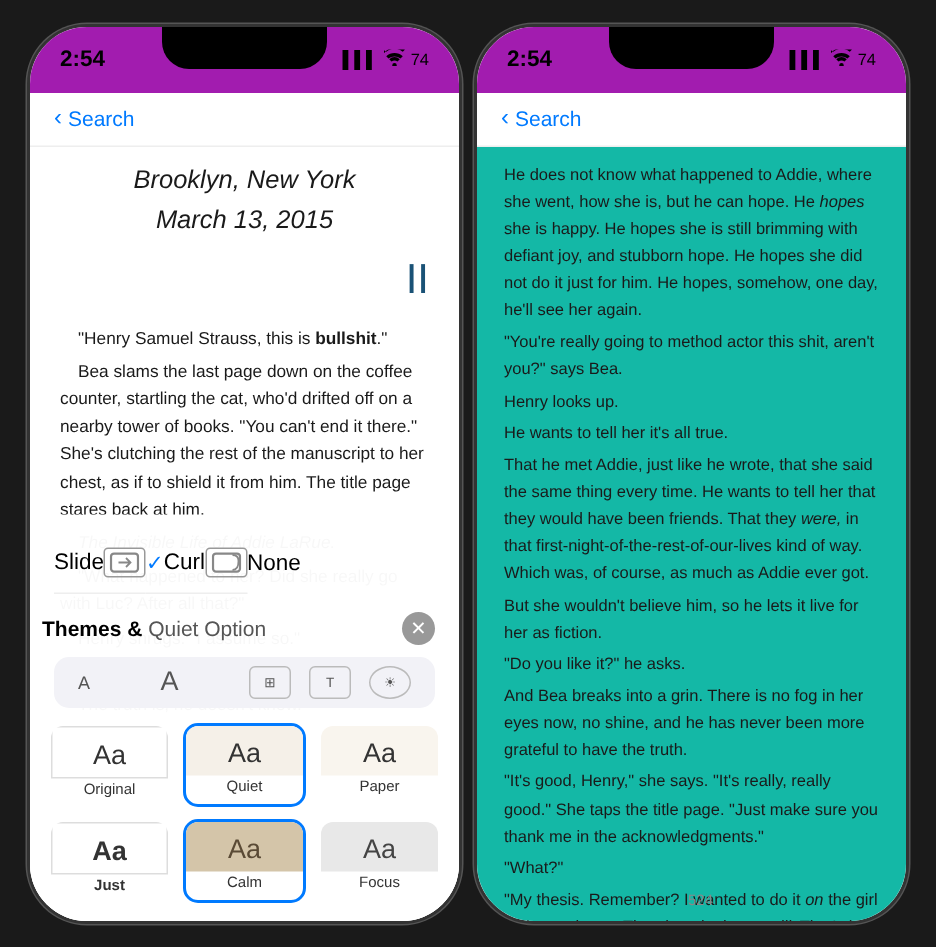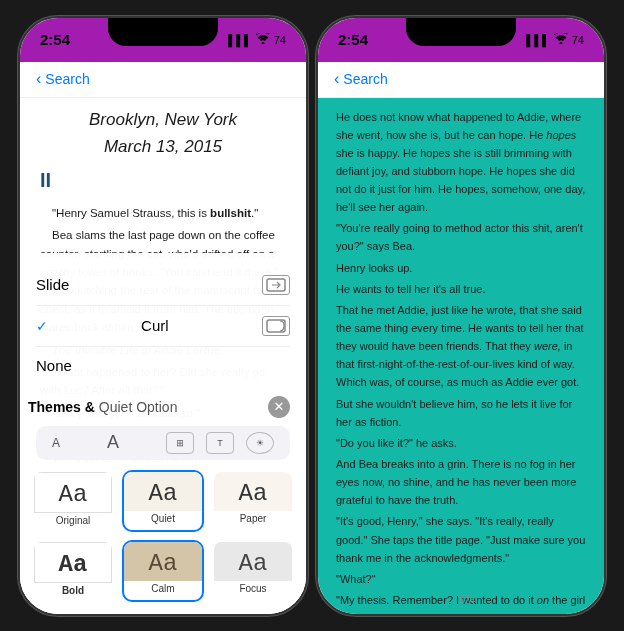--- a/index.html
+++ b/index.html
@@ -93,23 +93,23 @@
       background: #fff;
       height: calc(100% - 44px - 36px);
     }
     .book-content .location {
       text-align: center;
       font-style: italic;
       margin-bottom: 4px;
       font-size: 17px;
     }
     .book-content .chapter {
-      text-align: left;
-      font-size: 20px;
-      font-weight: 700;
+      text-align: right;
+      font-size: 28px;
+      font-weight: 400;
       color: #1a5276;
       margin-bottom: 8px;
     }
     .book-content p {
       margin-bottom: 4px;
       text-indent: 12px;
     }
     .book-content .bold { font-weight: bold; }
 
     
@@ -118,21 +118,21 @@
       bottom: 0;
       left: 0;
       right: 0;
       background: rgba(255,255,255,0.97);
       border-radius: 16px 16px 0 0;
       padding: 12px 0 0 0;
       z-index: 20;
     }
     .slide-options {
       display: flex;
-      flex-direction: column;
+      flex-direction: row;
       padding: 0 16px;
       margin-bottom: 4px;
     }
     .slide-option {
       display: flex;
       align-items: center;
       justify-content: space-between;
       padding: 10px 0;
       border-bottom: 1px solid #eee;
       font-size: 15px;
@@ -241,22 +241,22 @@
     .theme-card-bg.bold { background: #fff; border: 1px solid #ddd; }
     .theme-card-bg.calm { background: #d4c5a9; }
     .theme-card-bg.focus { background: #e8e8e8; }
     .theme-card-label {
       font-size: 10px;
       text-align: center;
       padding: 2px 0 4px 0;
       color: #333;
     }
     .theme-aa {
-      font-size: 24px;
-      font-family: Liberation Mono, monospace;
+      font-size: 18px;
+      font-family: Liberation Sans, sans-serif;
       color: #333;
     }
     .theme-aa.bold-style { font-weight: 700; }
     .theme-aa.calm-style { color: #5a4a35; }
     .theme-aa.focus-style { color: #444; }
 
     
     .right-book-content {
       padding: 10px 18px;
       font-size: 11px;
@@ -385,21 +385,21 @@
           <div class="theme-card-bg paper">
             <span class="theme-aa">Aa</span>
           </div>
           <div class="theme-card-label">Paper</div>
         </div>
 
         <div class="theme-card">
           <div class="theme-card-bg bold">
             <span class="theme-aa bold-style" style="font-weight:700;">Aa</span>
           </div>
-          <div class="theme-card-label" style="font-weight:700;">Bold</div>
+          <div class="theme-card-label" style="font-weight:700;">Just</div>
         </div>
 
         <div class="theme-card tan">
           <div class="theme-card-bg calm">
             <span class="theme-aa calm-style" style="color:#5a4a35;">Aa</span>
           </div>
           <div class="theme-card-label">Calm</div>
         </div>
 
         <div class="theme-card">

